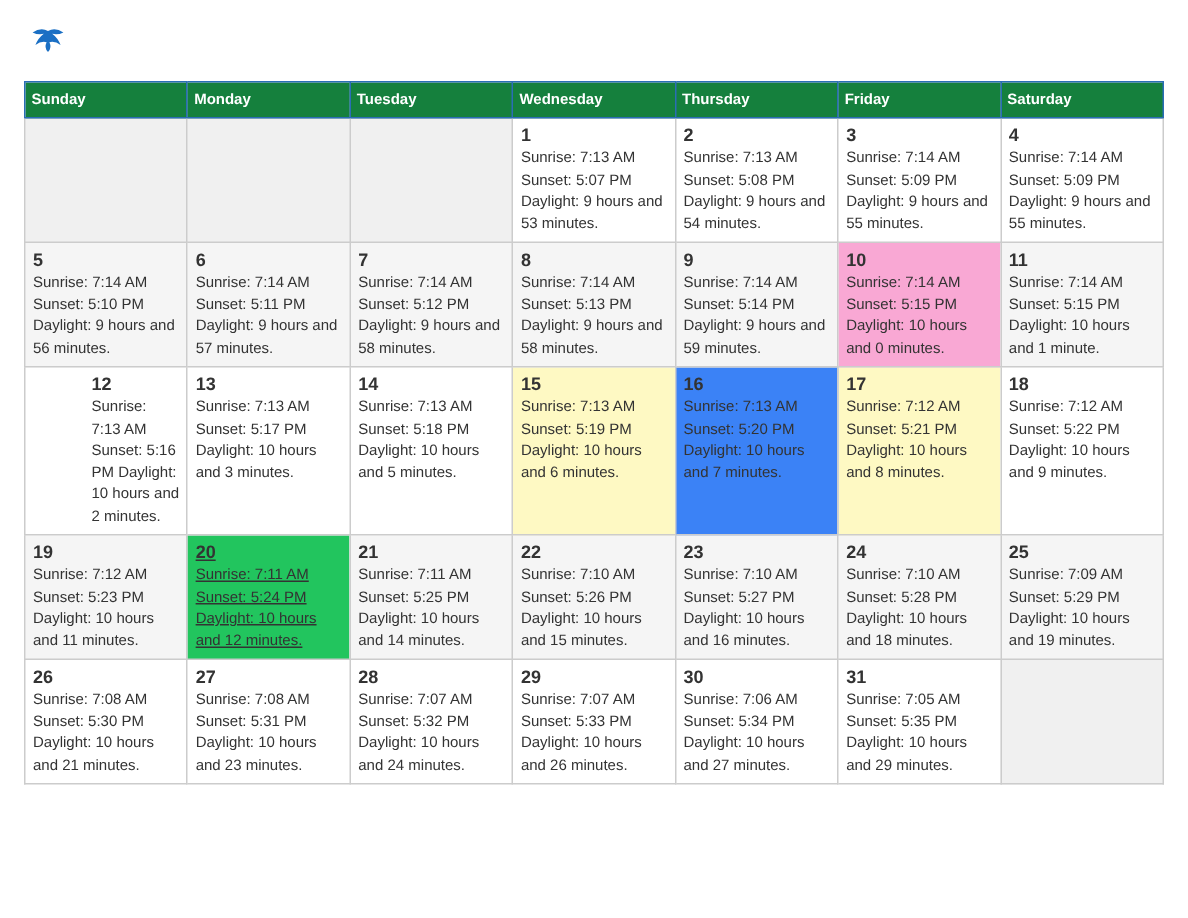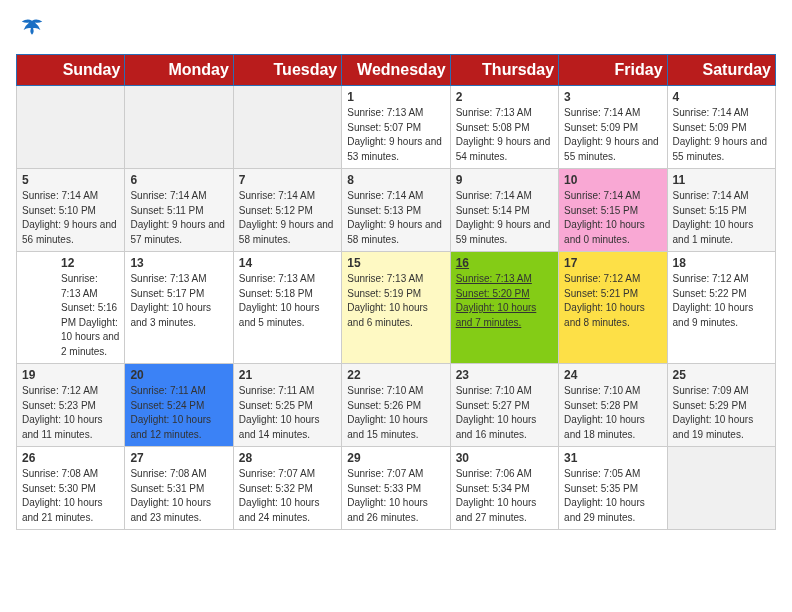--- a/index.html
+++ b/index.html
@@ -41,26 +41,26 @@
     .location {
       font-size: 16px;
       color: #444;
     }
     .calendar {
       width: 100%;
       border-collapse: collapse;
       border: 1px solid #ccc;
     }
     .calendar th {
-      background-color: #b91c1c;
+      background-color: #15803d;
       color: #fff;
-      font-size: 16px;
+      font-size: 10px;
       font-weight: bold;
       padding: 6px 4px;
-      text-align: right;
+      text-align: left;
       border: 1px solid #2a6db5;
     }
     .calendar td {
       vertical-align: top;
       border: 1px solid #ccc;
       padding: 4px 5px;
       width: calc(100%/7);
       min-height: 80px;
       font-size: 10.5px;
       color: #333;
@@ -210,47 +210,47 @@
           <div class="cell-content">Sunrise: 7:13 AM
 Sunset: 5:18 PM
 Daylight: 10 hours and 5 minutes.</div>
         </td>
         <td style="background-color: #fef9c3;">
           <span class="day-num">15</span>
           <div class="cell-content">Sunrise: 7:13 AM
 Sunset: 5:19 PM
 Daylight: 10 hours and 6 minutes.</div>
         </td>
-        <td style="background-color: #84cc16; text-decoration: underline;">
+        <td style="background-color: #3b82f6;">
           <span class="day-num">16</span>
           <div class="cell-content">Sunrise: 7:13 AM
 Sunset: 5:20 PM
 Daylight: 10 hours and 7 minutes.</div>
         </td>
-        <td style="background-color: #fde047;">
+        <td style="background-color: #fef9c3;">
           <span class="day-num">17</span>
           <div class="cell-content">Sunrise: 7:12 AM
 Sunset: 5:21 PM
 Daylight: 10 hours and 8 minutes.</div>
         </td>
         <td style="background-color: rgb(255, 255, 255);">
           <span class="day-num">18</span>
           <div class="cell-content">Sunrise: 7:12 AM
 Sunset: 5:22 PM
 Daylight: 10 hours and 9 minutes.</div>
         </td>
       </tr>
       <tr>
         <td style="background-color: rgb(245, 245, 245);">
           <span class="day-num">19</span>
           <div class="cell-content">Sunrise: 7:12 AM
 Sunset: 5:23 PM
 Daylight: 10 hours and 11 minutes.</div>
         </td>
-        <td style="background-color: #3b82f6;">
+        <td style="background-color: #22c55e; text-decoration: underline;">
           <span class="day-num">20</span>
           <div class="cell-content">Sunrise: 7:11 AM
 Sunset: 5:24 PM
 Daylight: 10 hours and 12 minutes.</div>
         </td>
         <td style="background-color: rgb(245, 245, 245); margin-left: 30px;">
           <span class="day-num">21</span>
           <div class="cell-content">Sunrise: 7:11 AM
 Sunset: 5:25 PM
 Daylight: 10 hours and 14 minutes.</div>

